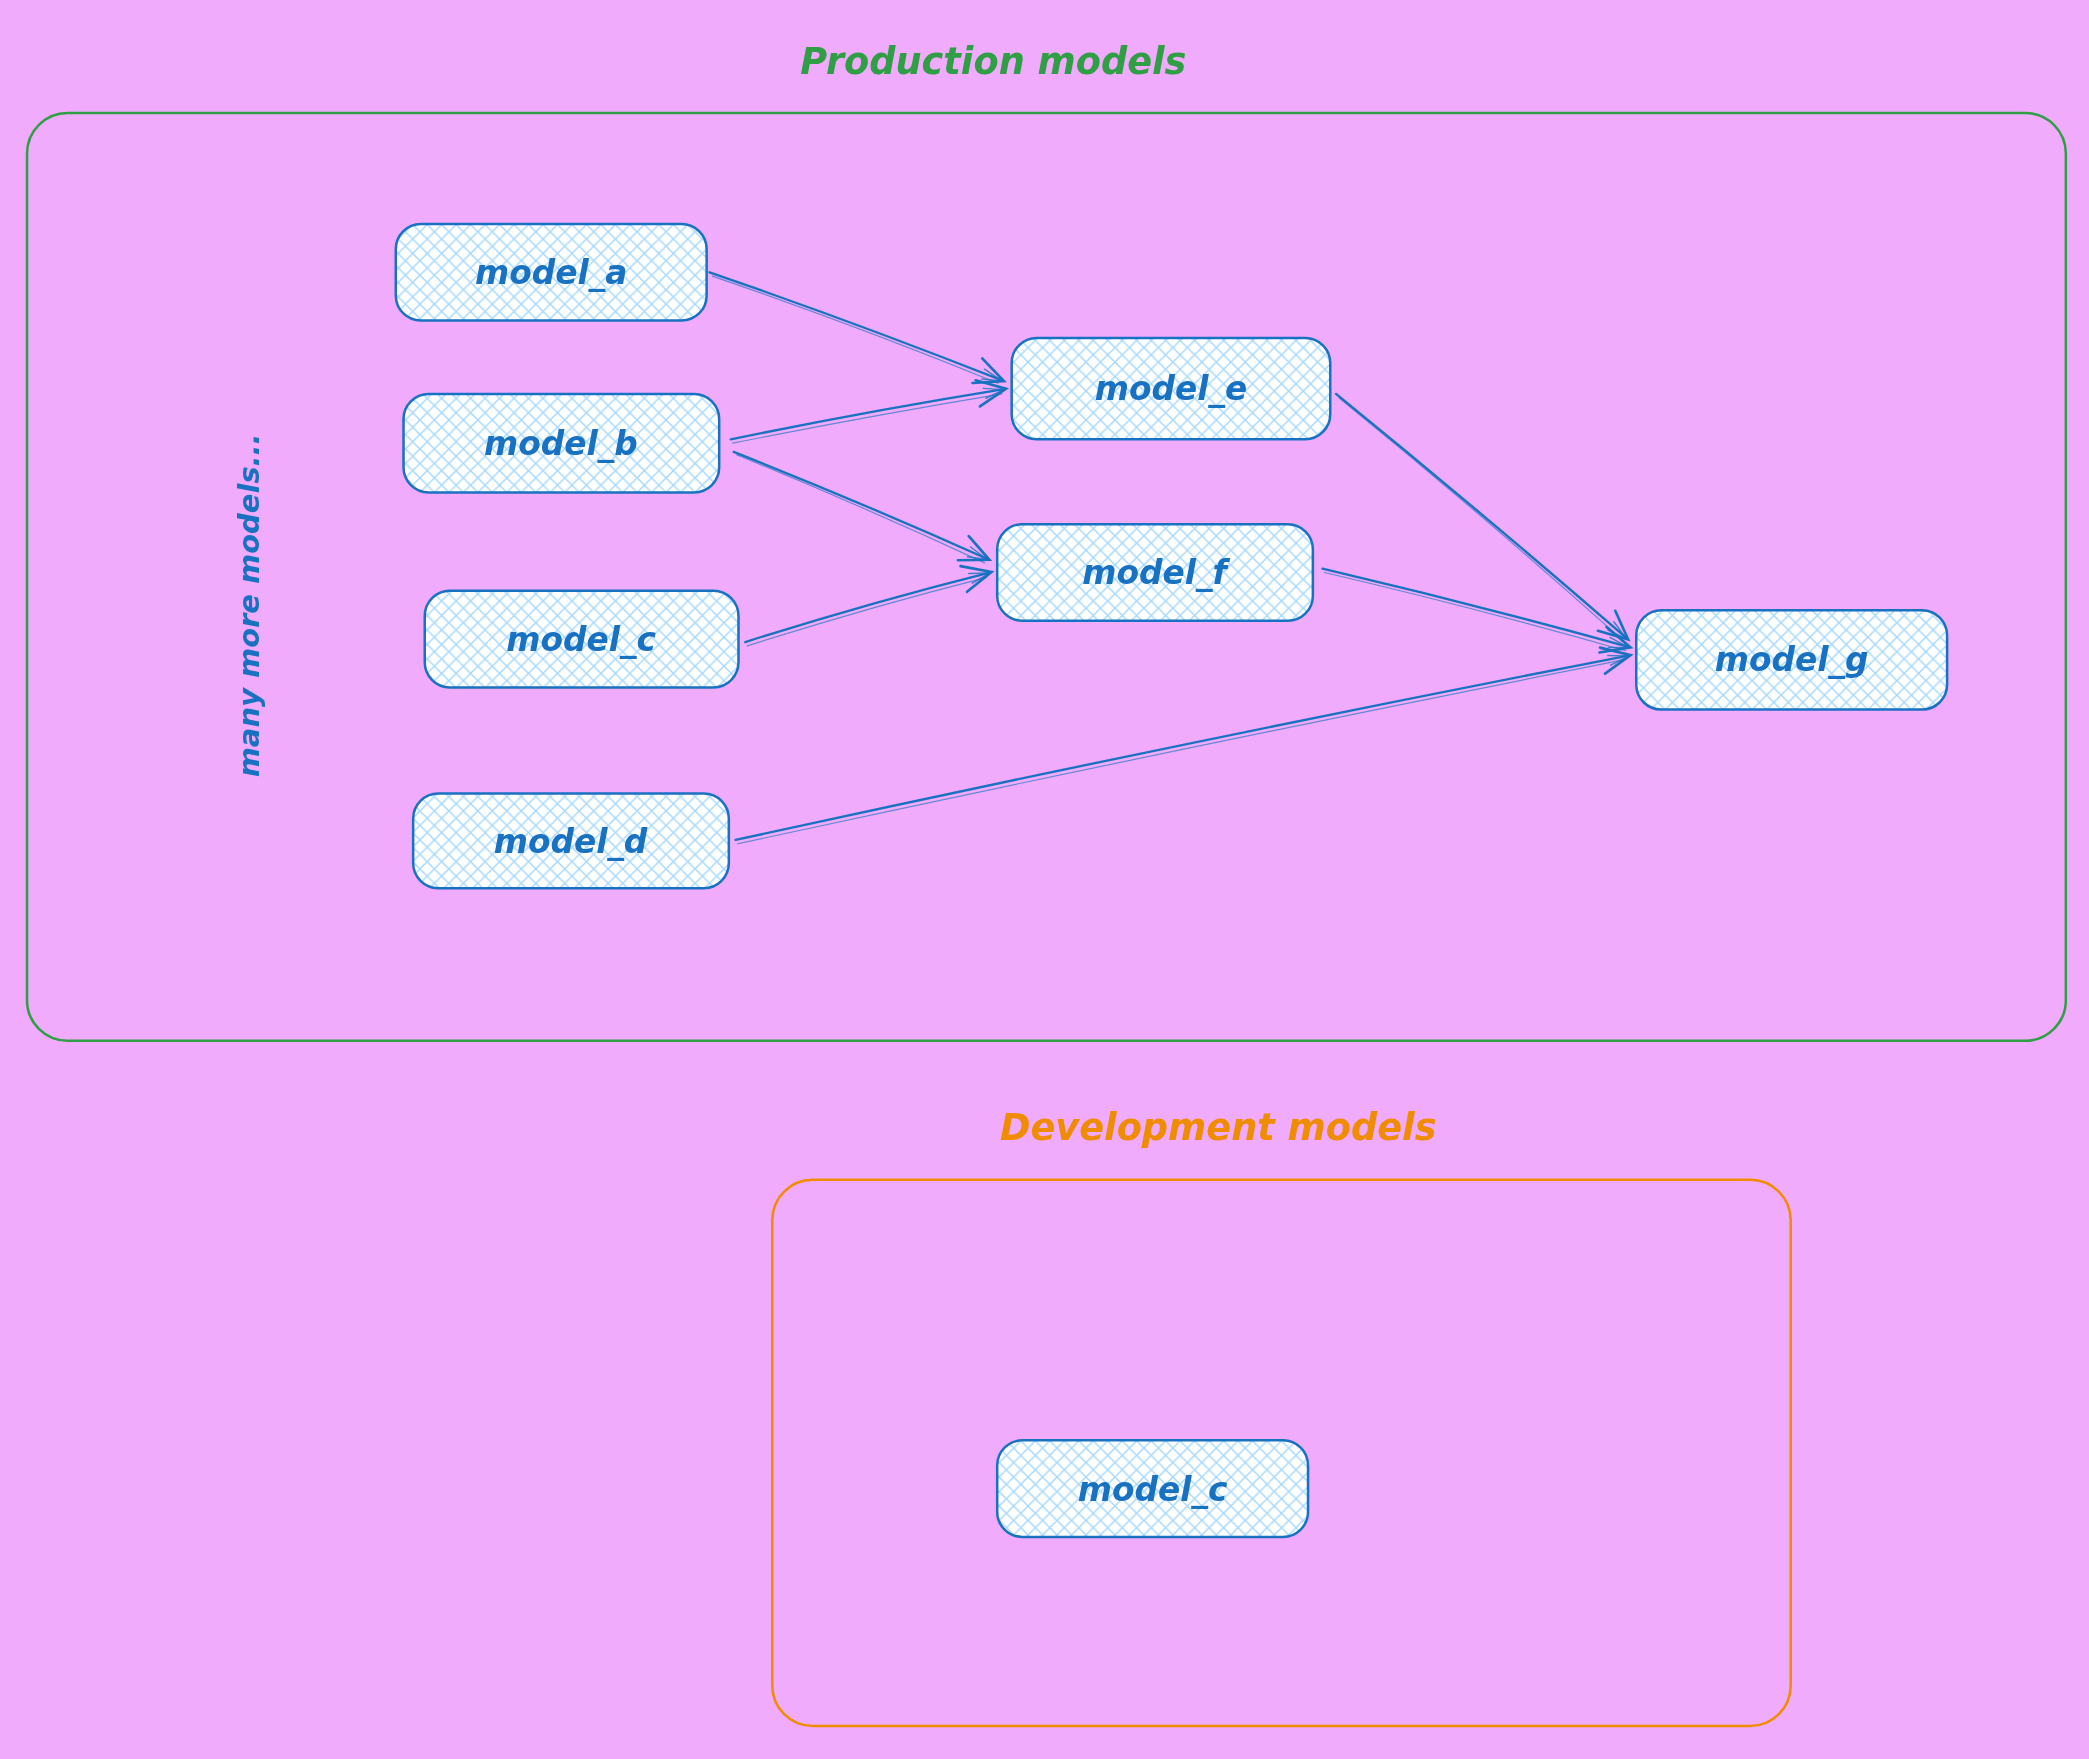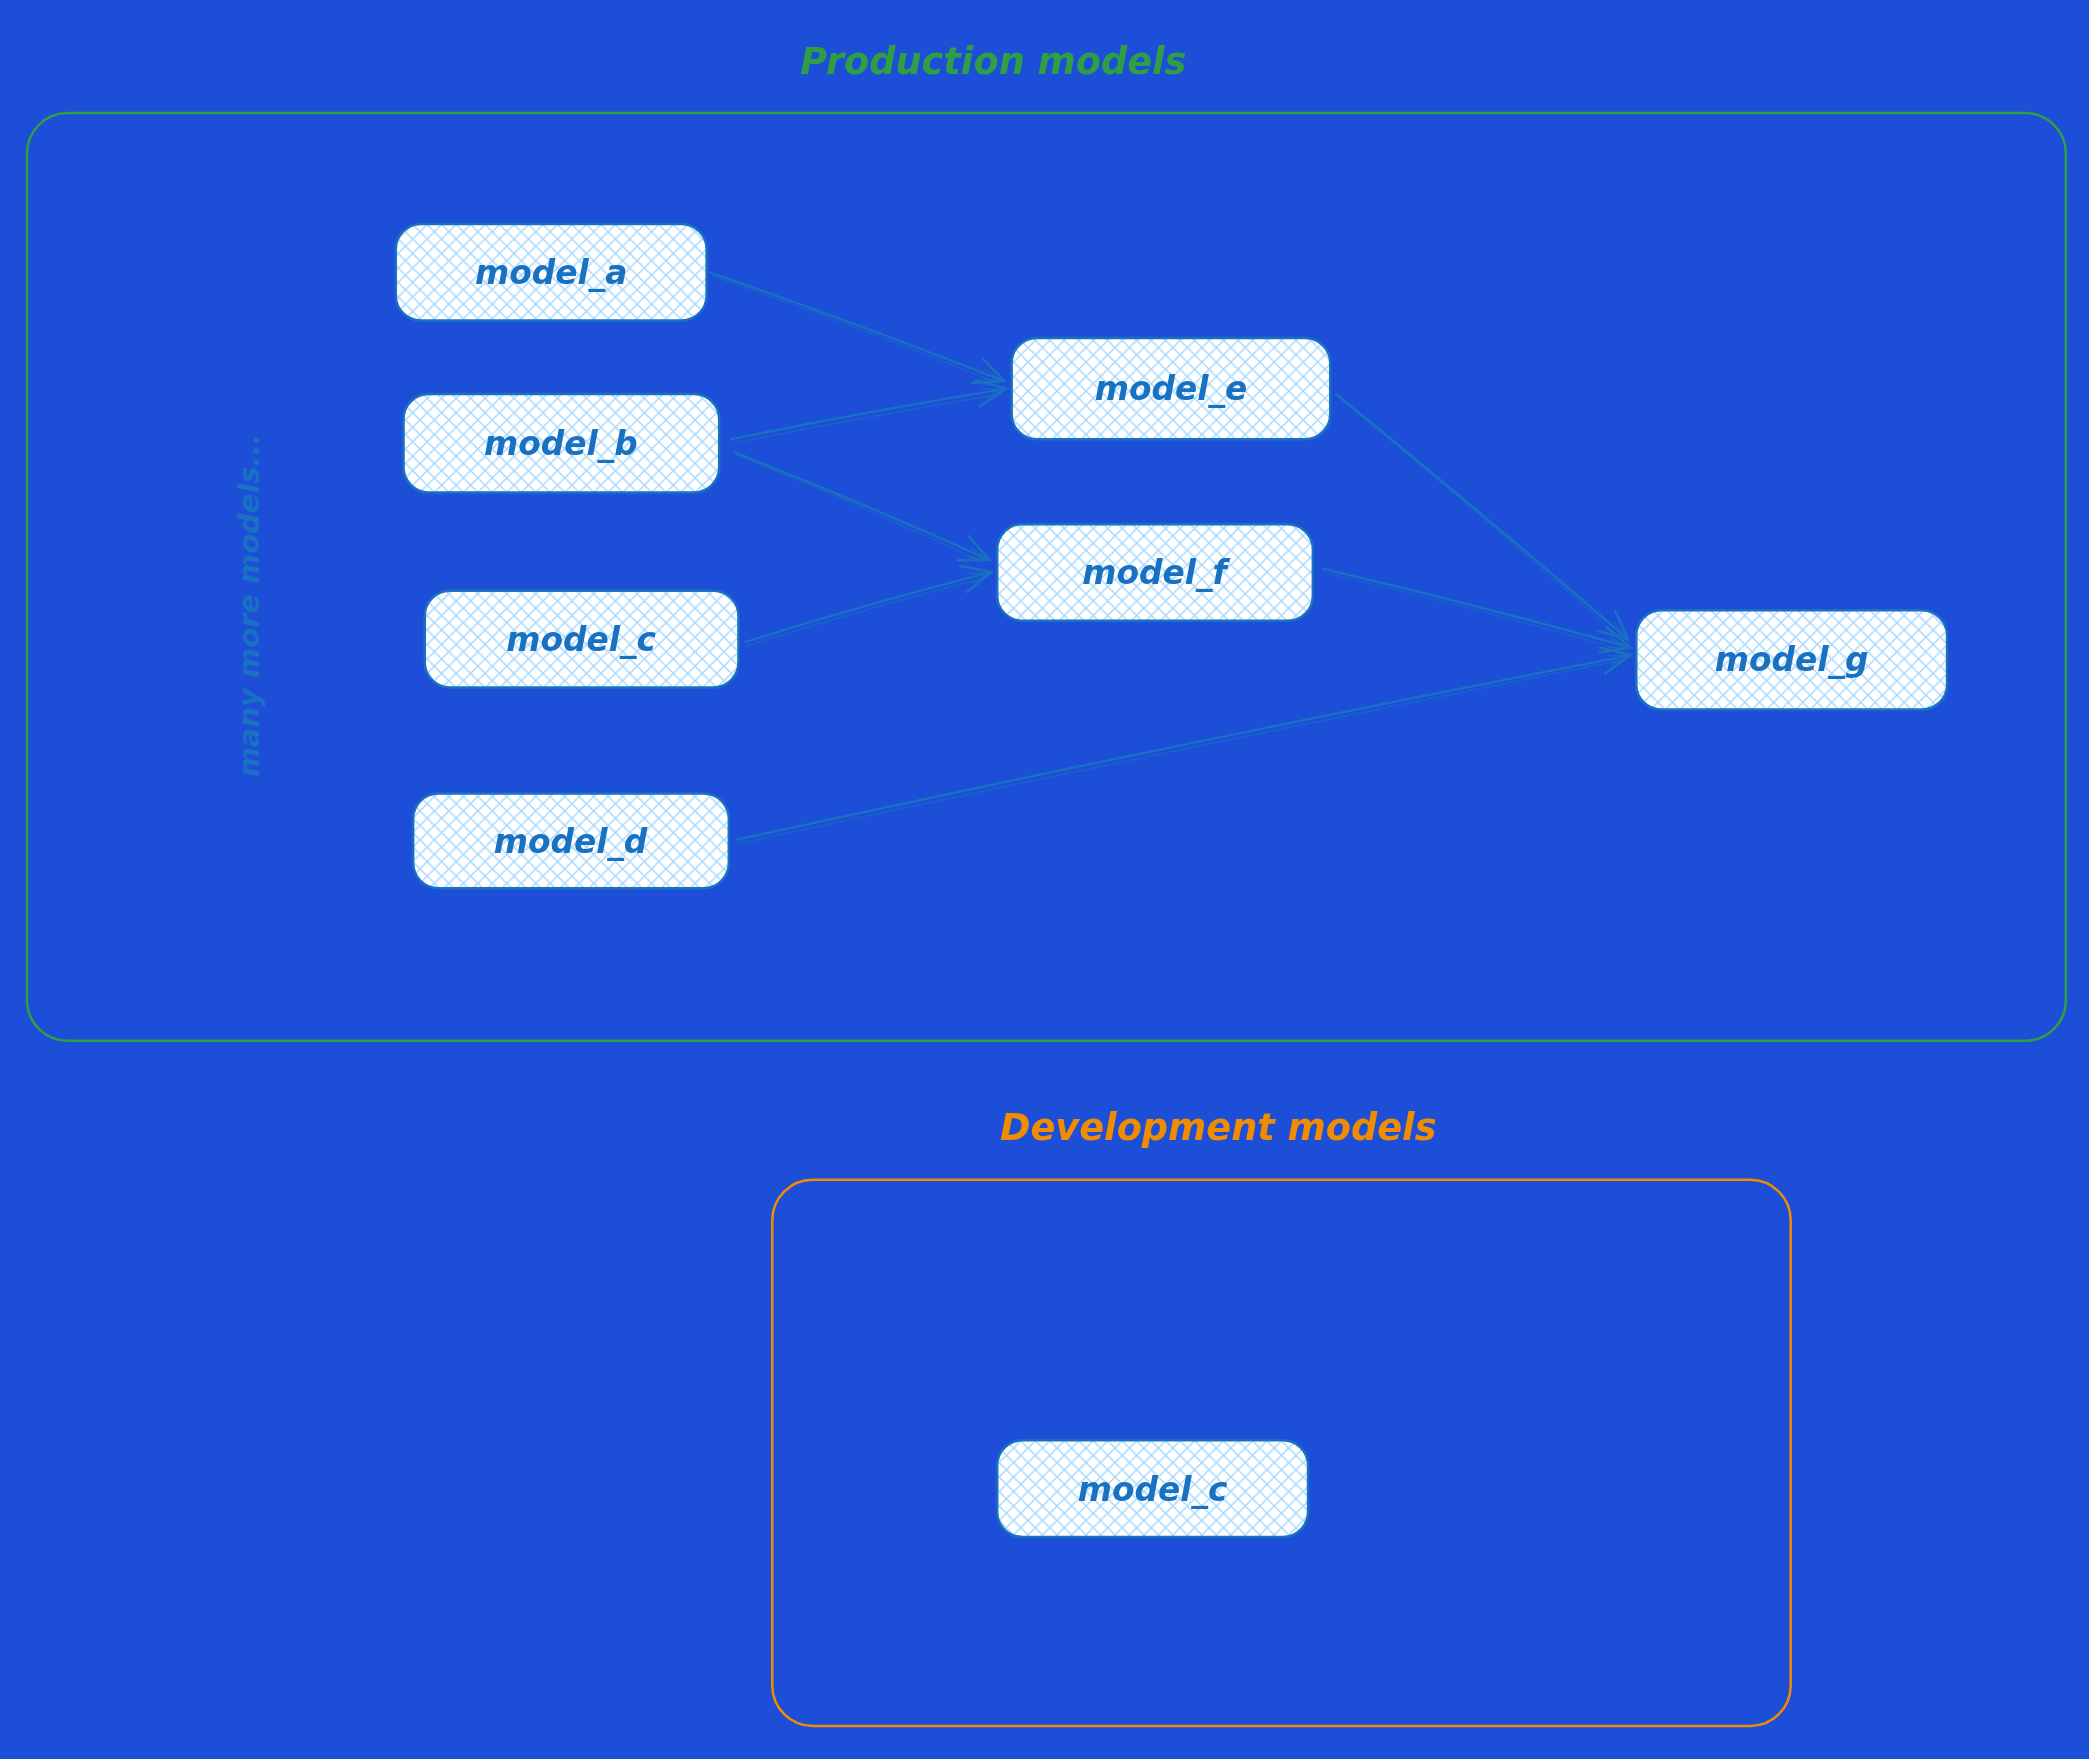--- a/index.html
+++ b/index.html
@@ -4,21 +4,21 @@
 <style>
   html, body {
     margin: 0;
     padding: 0;
     background: #ffffff;
   }
   .canvas {
     position: relative;
     width: 2089px;
     height: 1759px;
-    background: #1d4ed8;
+    background: #f0abfc;
     overflow: hidden;
   }
   svg {
     display: block;
   }
   svg text {
     font-family: "DejaVu Sans", sans-serif;
   }
   .group-title {
     font-size: 38px;

